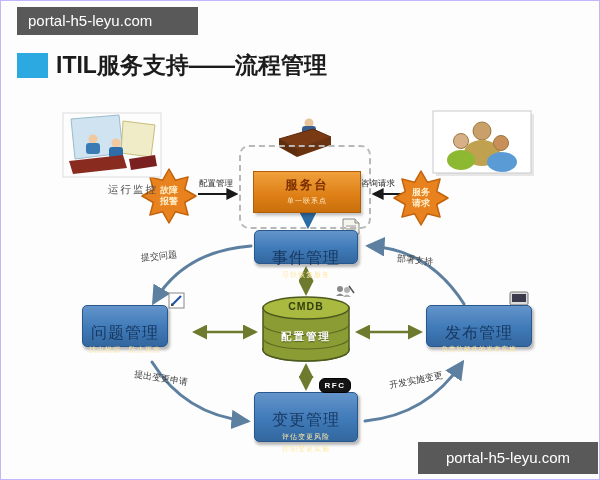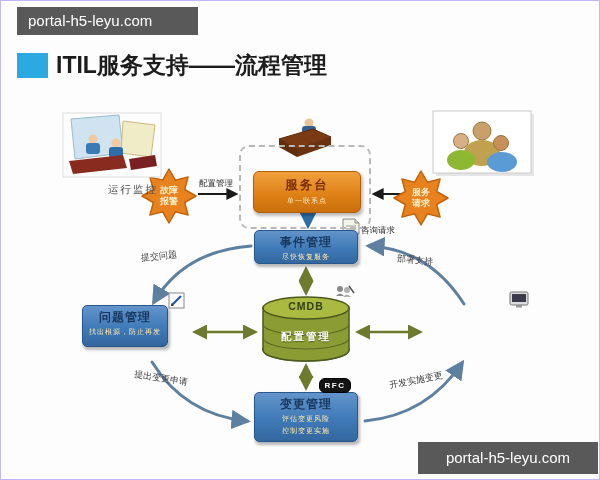--- a/index.html
+++ b/index.html
@@ -9,23 +9,23 @@
   .wm{background:var(--watermark-bg,#595959);color:#fff;font-size:15px;}
   .wm-top{left:16px;top:6px;width:170px;height:28px;line-height:28px;padding-left:11px;}
   .wm-bottom{left:417px;top:441px;width:180px;height:32px;line-height:32px;text-align:center;}
   .title-row{left:16px;top:49px;display:flex;align-items:center;gap:8px;}
   .title-sq{width:31px;height:25px;background:var(--title-accent,#2da9e1);display:inline-block;}
   .title-txt{font-size:23px;font-weight:bold;color:#1c1c1c;}
   .dashed-box{left:238px;top:144px;width:132px;height:84px;border:2px dashed #b8b8b8;border-radius:10px;box-sizing:border-box;}
   .pbox{border-radius:5px;border:1px solid #28578c;text-align:center;box-sizing:border-box;
         background:linear-gradient(180deg,#6394ca 0%,var(--box-blue,#3f7ab8) 55%,#33679f 100%);
         box-shadow:1.5px 2.5px 3px rgba(0,0,0,.28);}
-  .pbox .t{font-weight:bold;font-size:12px;color:#17375f;margin-top:3px;letter-spacing:1px;}
+  .pbox .t{font-weight:normal;font-size:16px;color:#17375f;margin-top:17px;letter-spacing:1px;}
   .pbox .s{font-size:7px;color:#ffe9a8;margin-top:1px;letter-spacing:1px;}
-  .obox{border-radius:6px;border:1px solid #b05e08;text-align:center;box-sizing:border-box;
+  .obox{border-radius:0;border:1px solid #b05e08;text-align:center;box-sizing:border-box;
         background:linear-gradient(180deg,#f0a03c 0%,var(--orange,#dd7f15) 60%,#c96f0c 100%);
         box-shadow:1.5px 2.5px 3px rgba(0,0,0,.25);}
   .obox .t{font-weight:bold;font-size:12.5px;color:#7c2f00;margin-top:5px;letter-spacing:2px;}
   .obox .s{font-size:7px;color:#ffe9c2;margin-top:2px;letter-spacing:1px;}
   .flabel{font-size:9px;color:#3c3c3c;white-space:nowrap;}
   .alabel{font-size:8.5px;color:#2e2e2e;white-space:nowrap;}
   .star-txt{width:40px;text-align:center;font-size:9px;font-weight:bold;color:#ffedc8;line-height:10.5px;}
   .caption{width:80px;text-align:center;font-size:10.5px;color:#4a4a4a;letter-spacing:2px;}
   .cmdb-label{width:60px;text-align:center;font-size:10.5px;font-weight:bold;color:#33400f;letter-spacing:1px;}
   .cmdb-name{width:60px;text-align:center;font-size:10.5px;font-weight:bold;color:#fff;letter-spacing:2px;
@@ -164,20 +164,24 @@
   <div class="abs pbox" style="left:253px;top:229px;width:104px;height:34px;">
     <div class="t">事件管理</div>
     <div class="s">尽快恢复服务</div>
   </div>
 
   <div class="abs pbox" style="left:81px;top:304px;width:86px;height:42px;">
     <div class="t">问题管理</div>
     <div class="s">找出根源，防止再发</div>
   </div>
 
+  <div class="abs pbox" style="left:425px;top:304px;width:106px;height:42px;">
+    <div class="t">发布管理</div>
+    <div class="s" style="font-size:6.5px;">负责软硬件的发布实施</div>
+  </div>
 
   <div class="abs pbox" style="left:253px;top:391px;width:104px;height:50px;">
     <div class="t">变更管理</div>
     <div class="s">评估变更风险</div>
     <div class="s" style="margin-top:2px;">控制变更实施</div>
   </div>
 
   <div class="abs rfc" style="left:318px;top:377px;">RFC</div>
 
   <div class="abs cmdb-label" style="left:275px;top:299px;">CMDB</div>
@@ -188,20 +192,20 @@
     <div>报警</div>
   </div>
   <div class="abs star-txt" style="left:400px;top:186px;">
     <div>服务</div>
     <div>请求</div>
   </div>
 
   <div class="abs caption" style="left:92px;top:182px;">运行监控</div>
 
   <div class="abs alabel" style="left:198px;top:177px;">配置管理</div>
-  <div class="abs alabel" style="left:360px;top:177px;margin-top:47px;">咨询请求</div>
+  <div class="abs alabel" style="left:360px;top:177px;">咨询请求</div>
 
   <div class="abs flabel" style="left:140px;top:249px;transform:rotate(-6deg);">提交问题</div>
   <div class="abs flabel" style="left:396px;top:253px;transform:rotate(6deg);">部署支持</div>
   <div class="abs flabel" style="left:133px;top:371px;transform:rotate(9deg);">提出变更申请</div>
   <div class="abs flabel" style="left:388px;top:373px;transform:rotate(-11deg);">开发实施变更</div>
 
 </div>
 
 </body></html>

